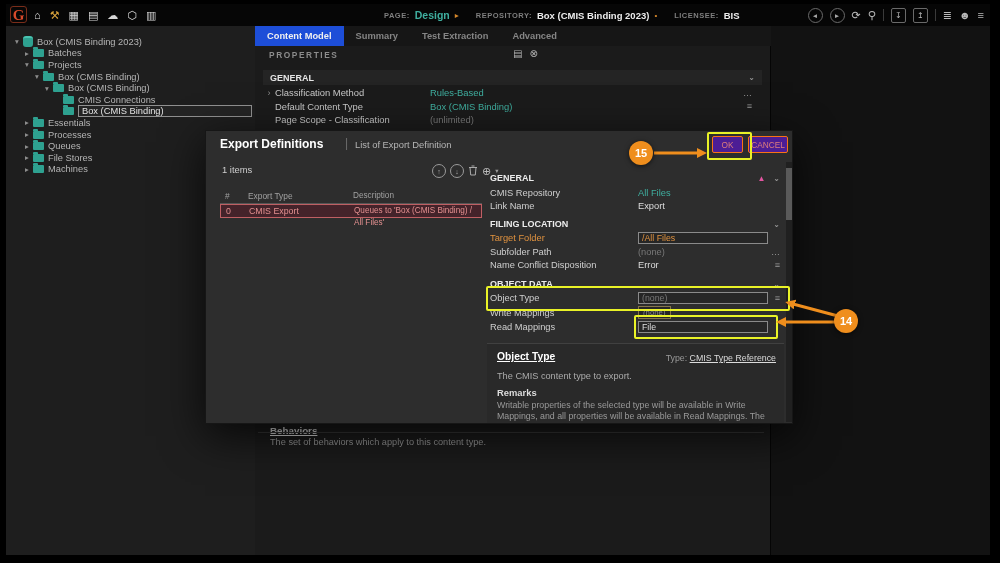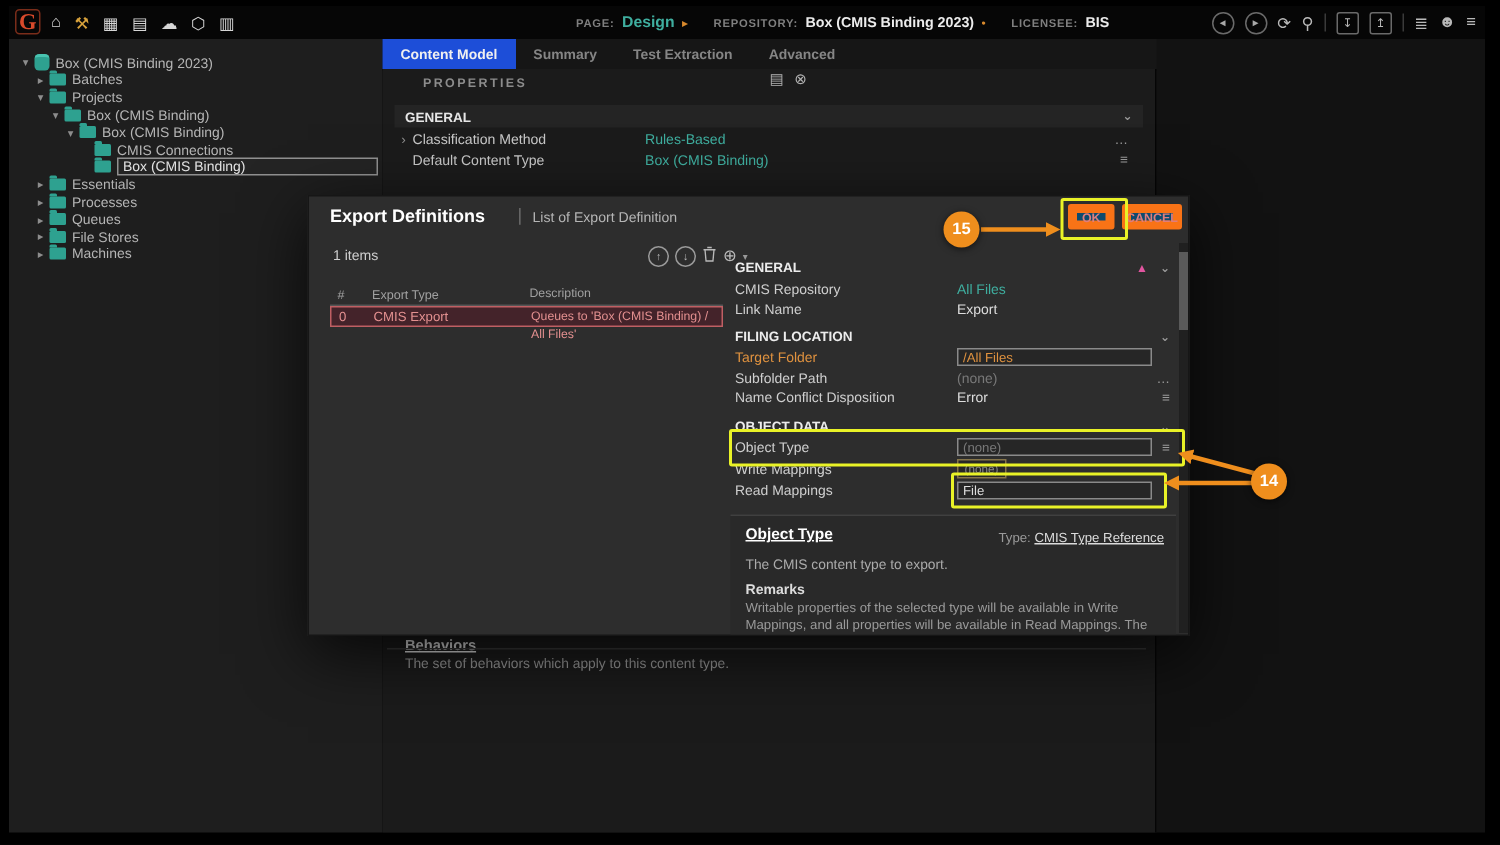--- a/index.html
+++ b/index.html
@@ -28,43 +28,43 @@
   .folder{width:11px;height:8px;background:#2ea190;border-radius:1px;position:relative;margin:0 4px 0 1px;flex:none;}
   .folder::before{content:"";position:absolute;left:0;top:-2px;width:5px;height:2px;background:#2ea190;border-radius:1px 1px 0 0;}
   .db{width:10px;height:9px;background:#2ea190;border-top:2px solid #49c4b1;border-radius:3px;margin:0 4px 0 1px;flex:none;}
   .trow.sel .tlabel{flex:1;border:1px solid #909090;background:#242424;color:#e2e2e2;margin-right:3px;padding:0 3px;height:10px;line-height:10px;}
   
   .mainbg{position:absolute;left:255px;top:26px;width:735px;height:529px;background:#121212;}
   .tabs{position:absolute;left:255px;top:26px;width:516px;height:20px;background:#161616;display:flex;border-bottom:1px solid #000;}
   .tab{padding:0 12px;font-size:9.3px;font-weight:bold;color:#858585;display:flex;align-items:center;}
   .tab.active{background:#1d4ed8;color:#f0f0f0;}
   .props{position:absolute;left:255px;top:46px;width:516px;height:509px;background:#1b1b1b;border-right:1px solid #050505;box-sizing:border-box;}
-  .props-hdr{position:absolute;left:14px;top:4px;font-size:8.3px;letter-spacing:1.6px;color:#8c8c8c;font-weight:bold;margin-left:13px;}
+  .props-hdr{position:absolute;left:14px;top:4px;font-size:8.3px;letter-spacing:1.6px;color:#8c8c8c;font-weight:bold;}
   .props-hdr-icons{position:absolute;left:258px;top:2px;display:flex;gap:7px;color:#b3b3b3;font-size:10px;}
   .sec-hdr{position:absolute;left:8px;width:499px;height:15px;background:#242424;display:flex;align-items:center;
            padding:0 7px;font-size:9px;font-weight:bold;color:#e6e6e6;box-sizing:border-box;}
   .sec-chev{margin-left:auto;color:#9a9a9a;font-size:8px;}
   .prow{position:absolute;left:8px;width:499px;height:13px;display:flex;align-items:center;font-size:9.4px;color:#c7c7c7;}
   .pexp{width:12px;text-align:center;color:#8d8d8d;font-size:9px;flex:none;}
   .pvalue{position:absolute;left:167px;}
   .ptrail{position:absolute;right:10px;color:#9a9a9a;font-size:9px;}
   .teal{color:#3fae9f;}
   .muted{color:#787878;}
   .orange{color:#e0923f;}
   .bhv-title{position:absolute;left:15px;top:379px;font-size:9.8px;font-weight:bold;color:#dedede;text-decoration:underline;}
   .bhv-hr{position:absolute;left:3px;top:386px;width:506px;border-top:1px solid #383838;}
   .bhv-desc{position:absolute;left:15px;top:391px;font-size:9.2px;color:#979797;}
   
   .modal{position:absolute;left:205px;top:130px;width:588px;height:294px;background:#2d2d2d;border:1px solid #161616;
          box-shadow:0 12px 40px rgba(0,0,0,.75);z-index:10;overflow:hidden;box-sizing:border-box;}
   .m-title{position:absolute;left:14px;top:6px;font-size:12px;font-weight:bold;color:#fff;}
   .m-sep{position:absolute;left:139px;top:5px;color:#6d6d6d;font-size:12px;}
   .m-sub{position:absolute;left:149px;top:8px;font-size:9.4px;color:#b5b5b5;}
-  .btn{position:absolute;top:5px;height:17px;background:#0c4a6e;border:6px solid #f97316;color:#de7d7d;
-       font-size:8.3px;font-weight:bold;display:flex;align-items:center;justify-content:center;border-radius:2px;box-sizing:border-box;}
+  .btn{position:absolute;top:5px;height:17px;background:#4c1d95;border:1px solid #f97316;color:#de7d7d;
+       font-size:8.3px;font-weight:normal;display:flex;align-items:center;justify-content:center;border-radius:2px;box-sizing:border-box;}
   .m-ok{left:506px;width:31px;}
   .m-cancel{left:542px;width:40px;}
   .ann{position:absolute;border:2px solid #e9f227;border-radius:2px;pointer-events:none;z-index:5;}
   .m-items{position:absolute;left:16px;top:33px;font-size:9.4px;color:#cfcfcf;}
   .m-tools{position:absolute;left:226px;top:31px;display:flex;gap:4px;align-items:center;color:#bbb;}
   .mt-circ{width:12px;height:12px;border:1px solid #9a9a9a;border-radius:50%;font-size:7px;display:flex;align-items:center;justify-content:center;color:#bbb;}
   .mt-add{font-size:11px;line-height:11px;}
   .mt-dd{font-size:6.5px;color:#999;}
   .m-thead{position:absolute;left:14px;top:60px;width:262px;height:12px;border-bottom:1px solid #555;font-size:8.4px;color:#a0a0a0;}
   .m-thead span,.m-row span{position:absolute;top:0;}
@@ -224,20 +224,25 @@
       <span>Classification Method</span>
       <span class="pvalue teal">Rules-Based</span>
       <span class="ptrail">…</span>
     </div>
     <div class="prow" style="top:53.5px">
       <span class="pexp"></span>
       <span>Default Content Type</span>
       <span class="pvalue teal">Box (CMIS Binding)</span>
       <span class="ptrail">≡</span>
     </div>
+    <div class="prow" style="top:67px">
+      <span class="pexp"></span>
+      <span>Page Scope - Classification</span>
+      <span class="pvalue muted">(unlimited)</span>
+    </div>
     <div class="prow" style="top:80.5px">
       <span class="pexp"></span>
       <span>Page Scope - Data Extraction</span>
       <span class="pvalue muted">(unlimited)</span>
     </div>
     <div class="bhv-title">Behaviors</div>
     <div class="bhv-hr"></div>
     <div class="bhv-desc">The set of behaviors which apply to this content type.</div>
   </div>
 

